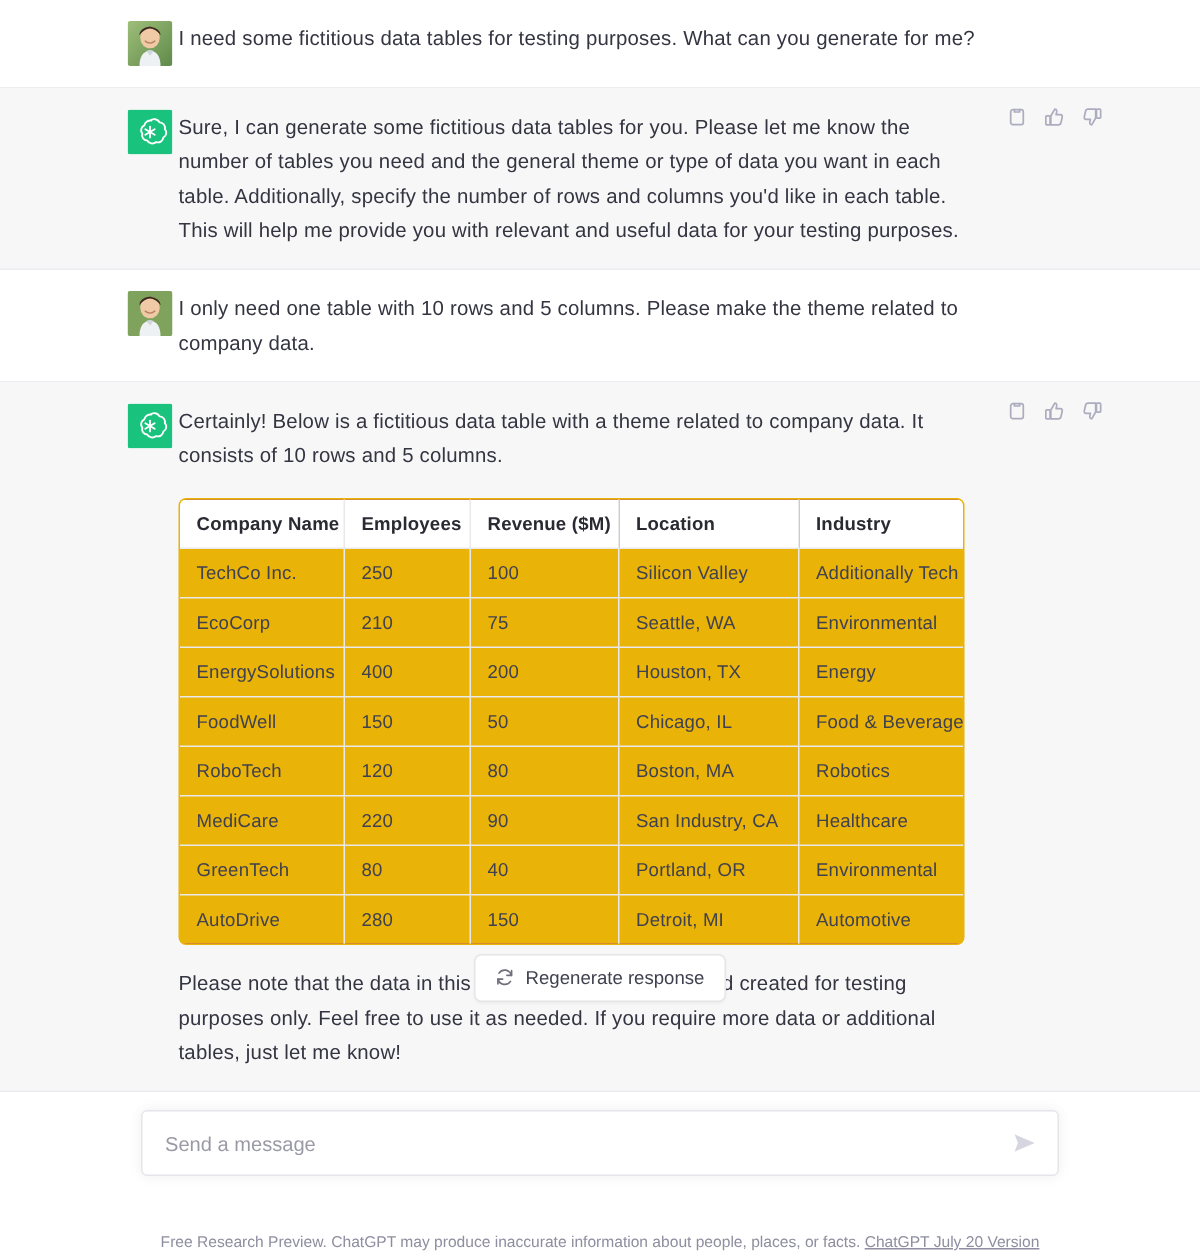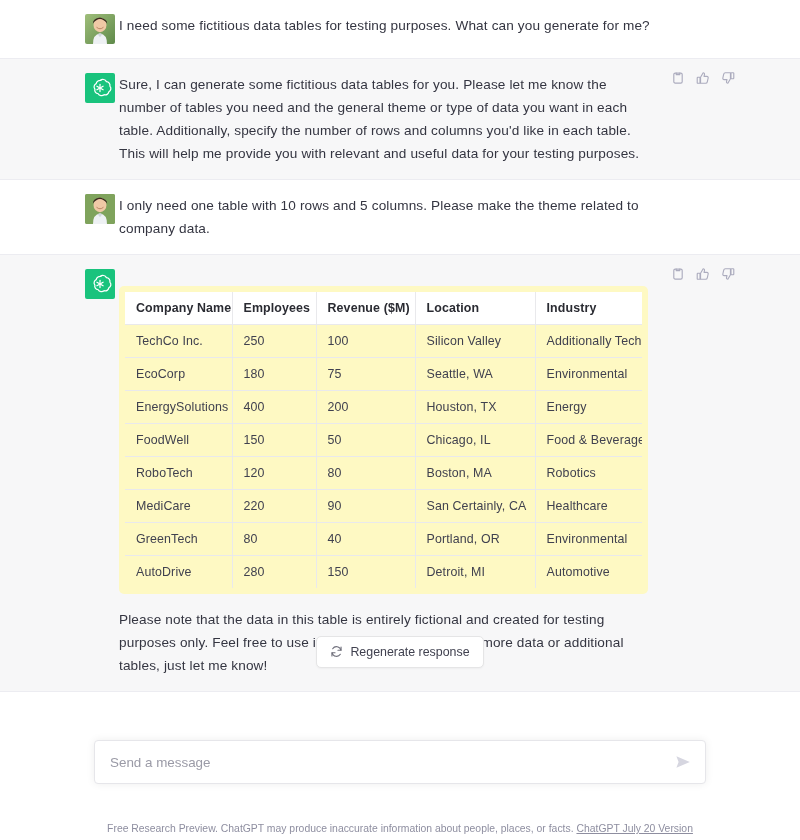--- a/index.html
+++ b/index.html
@@ -50,22 +50,22 @@
   }
   .act-icon { width: 14px; height: 14px; color: #acacbe; display:block; cursor:pointer; }
   .act-icon svg { display:block; width:14px; height:14px; }
 
   
   .tbl-wrap { margin-top: 17px; margin-bottom: 4px; width: 523px; }
   table.data {
     border-collapse: collapse;
     width: 523px;
     font-size: 12.4px;
-    background: #fef9c3;
-    border: 6px solid #a21caf;
+    background: #eab308;
+    border: 1px solid #a21caf;
     border-radius: 5px;
     overflow: hidden;
     table-layout: fixed;
   }
   table.data th, table.data td {
     text-align: left;
     padding: 7px 11px;
     border-bottom: 1px solid #e9e9ec;
     border-right: 1px solid #e9e9ec;
     color: #40414f;
@@ -253,20 +253,21 @@
             <g fill="none" stroke="#ffffff" stroke-width="1.25" stroke-linecap="round" stroke-linejoin="round">
               <path d="M15 7.4c2.3-1.8 5.3-1 6.4 1.2 2.4.1 4 2.2 3.5 4.5 1.6 1.7 1.2 4.4-1 5.6-.3 2.4-2.6 3.8-4.8 3-1.9 1.6-4.8 1.1-6-1-2.4-.2-3.9-2.4-3.2-4.6-1.5-1.8-.9-4.4 1.3-5.5.4-2.3 2.7-3.6 4.8-3.2z"></path>
               <path d="M15 11.4v7.2"></path>
               <path d="M11.9 13.2l6.2 3.6"></path>
               <path d="M11.9 16.8l6.2-3.6"></path>
             </g>
           </svg>
         </span>
       </div>
       <div class="bubble">
+        <p>Certainly! Below is a fictitious data table with a theme related to company data. It consists of 10 rows and 5 columns.</p>
 
         <div class="tbl-wrap">
           <table class="data">
             <colgroup>
               <col class="c0">
                 <col class="c1">
                 <col class="c2">
                 <col class="c3">
                 <col class="c4">
             </colgroup>
@@ -282,21 +283,21 @@
             <tbody>
               <tr>
                 <td>TechCo Inc.</td>
                 <td>250</td>
                 <td>100</td>
                 <td>Silicon Valley</td>
                 <td>Additionally Tech</td>
               </tr>
               <tr>
                 <td>EcoCorp</td>
-                <td>180</td>
+                <td>210</td>
                 <td>75</td>
                 <td>Seattle, WA</td>
                 <td>Environmental</td>
               </tr>
               <tr>
                 <td>EnergySolutions</td>
                 <td>400</td>
                 <td>200</td>
                 <td>Houston, TX</td>
                 <td>Energy</td>
@@ -312,21 +313,21 @@
                 <td>RoboTech</td>
                 <td>120</td>
                 <td>80</td>
                 <td>Boston, MA</td>
                 <td>Robotics</td>
               </tr>
               <tr>
                 <td>MediCare</td>
                 <td>220</td>
                 <td>90</td>
-                <td>San Certainly, CA</td>
+                <td>San Industry, CA</td>
                 <td>Healthcare</td>
               </tr>
               <tr>
                 <td>GreenTech</td>
                 <td>80</td>
                 <td>40</td>
                 <td>Portland, OR</td>
                 <td>Environmental</td>
               </tr>
               <tr>

